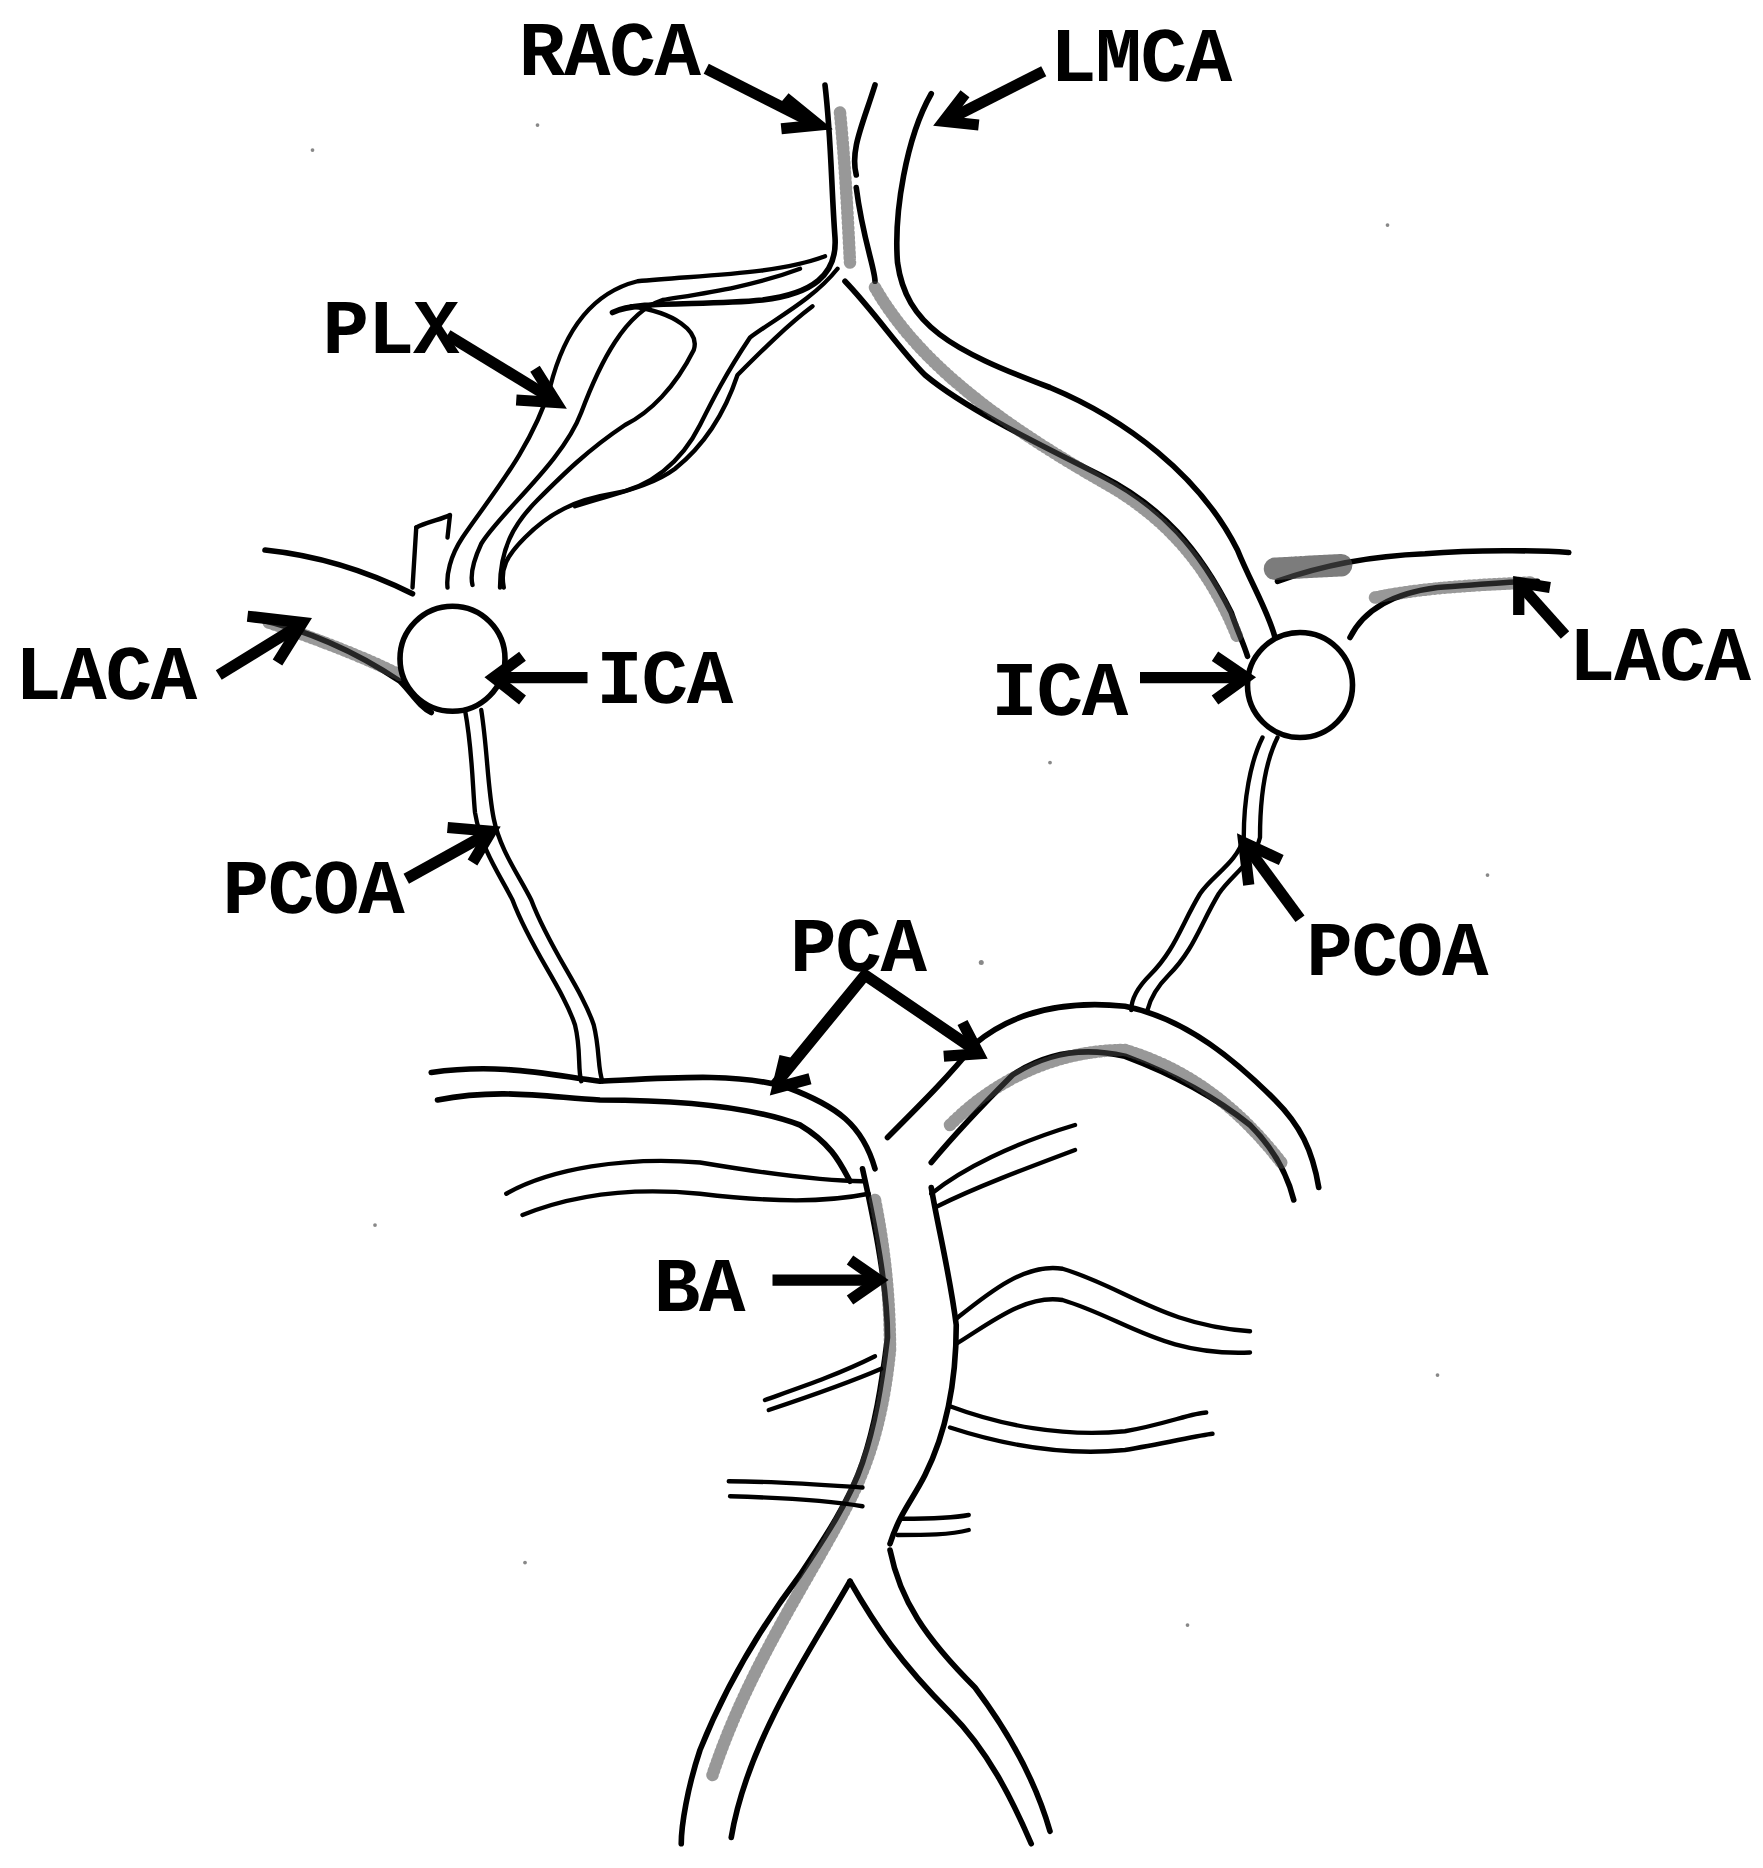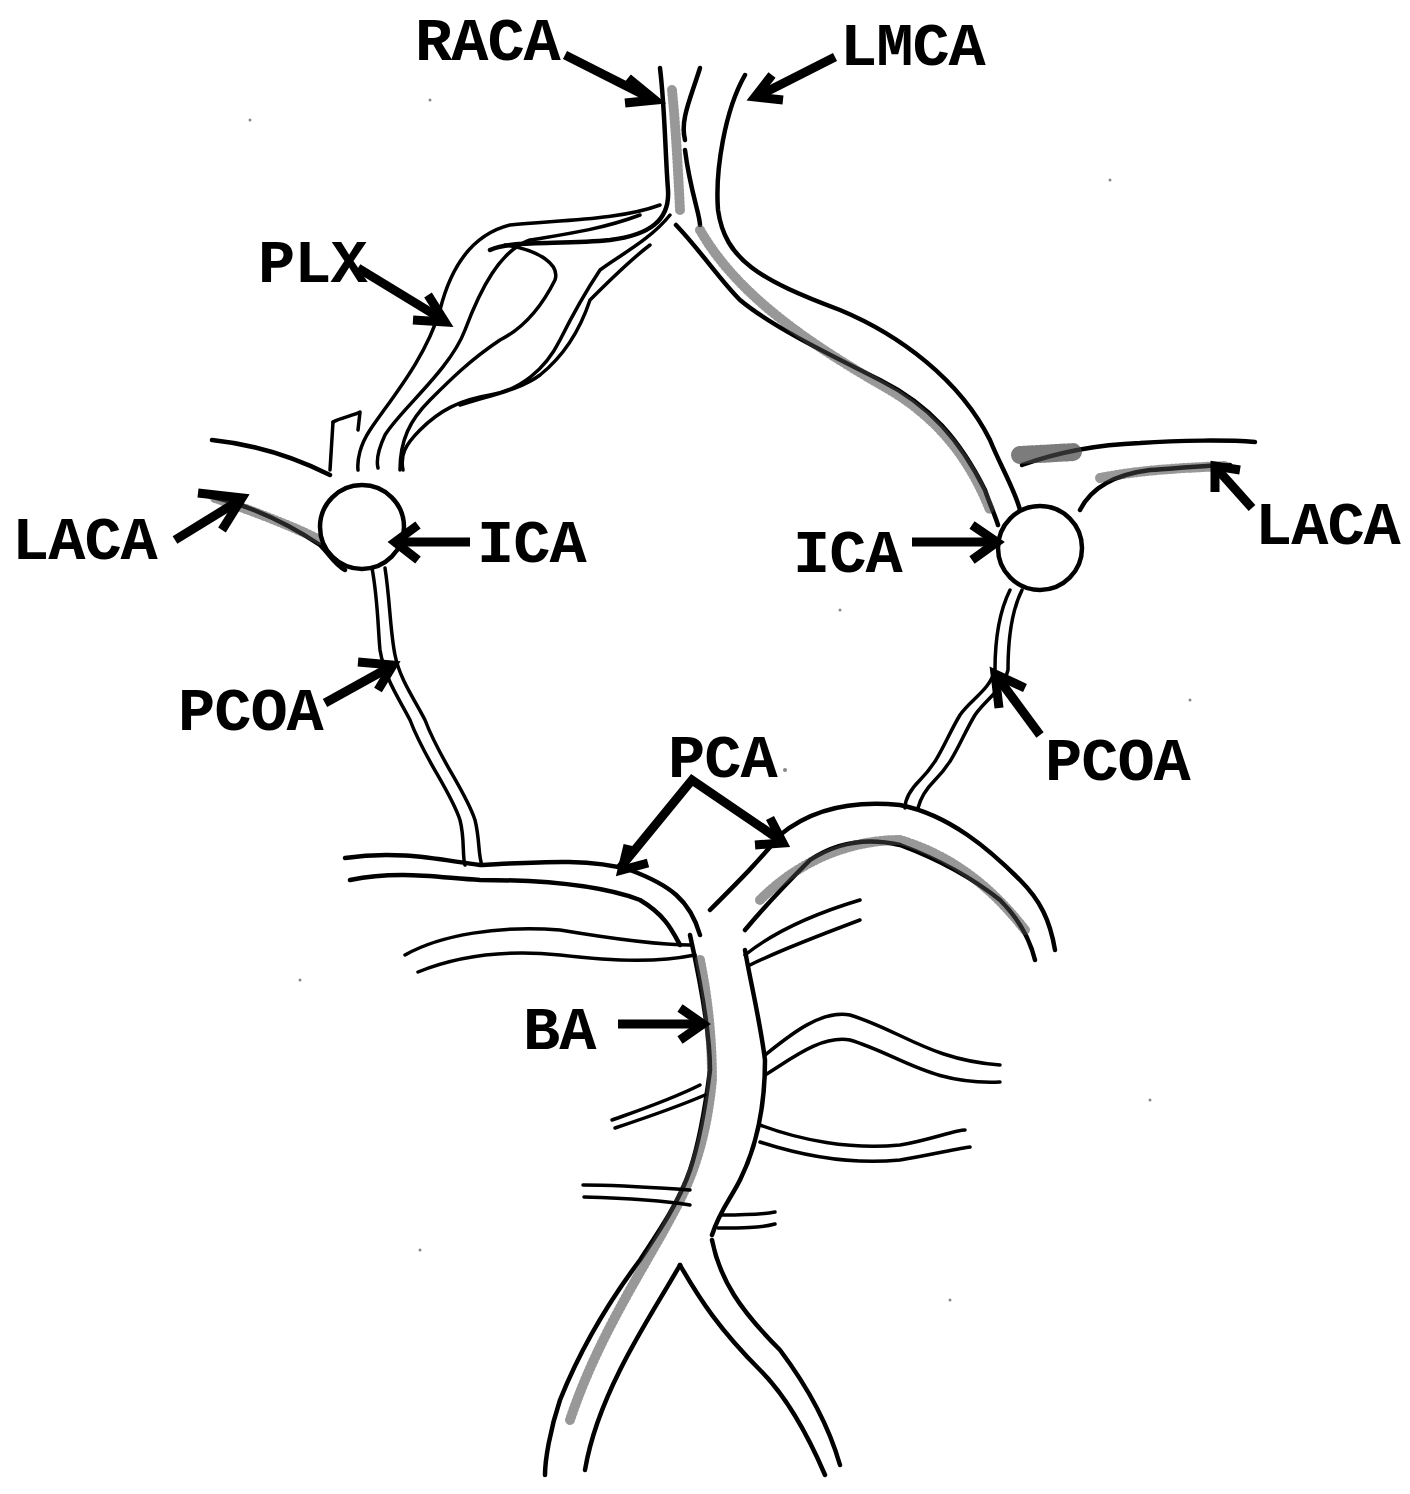--- a/index.html
+++ b/index.html
@@ -179,14 +179,14 @@
 
 <div class="label" style="left:415px; top:13px;">RACA</div>
 <div class="label" style="left:840px; top:18px;">LMCA</div>
 <div class="label" style="left:258px; top:235px;text-align:center;">PLX</div>
 <div class="label" style="left:12px; top:512px;">LACA</div>
 <div class="label" style="left:477px; top:515px;">ICA</div>
 <div class="label" style="left:793px; top:525px;">ICA</div>
 <div class="label" style="left:1255px; top:497px;">LACA</div>
 <div class="label" style="left:178px; top:683px;">PCOA</div>
 <div class="label" style="left:1045px; top:733px;">PCOA</div>
-<div class="label" style="left:668px; top:730px;">PCA</div>
+<div class="label" style="left:632px; top:730px;">PCA</div>
 <div class="label" style="left:523px; top:1002px;">BA</div>
 
 </body></html>

